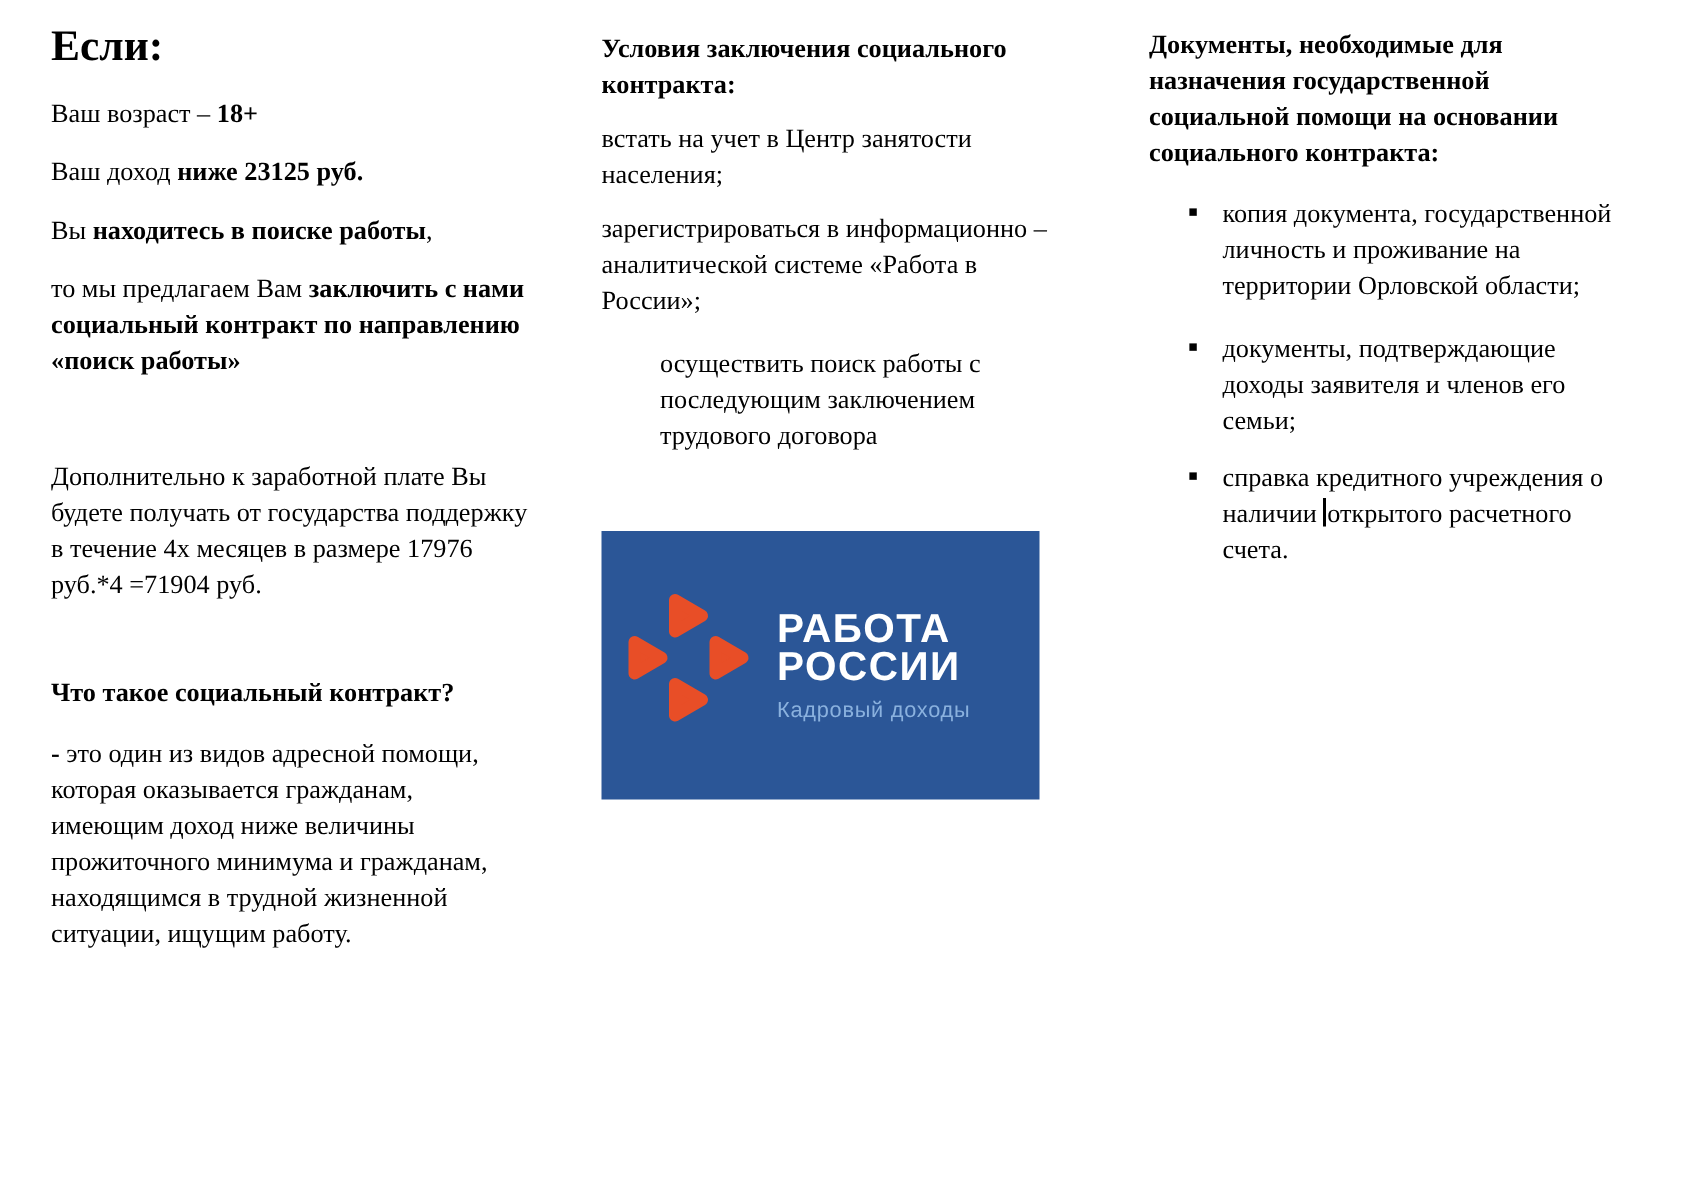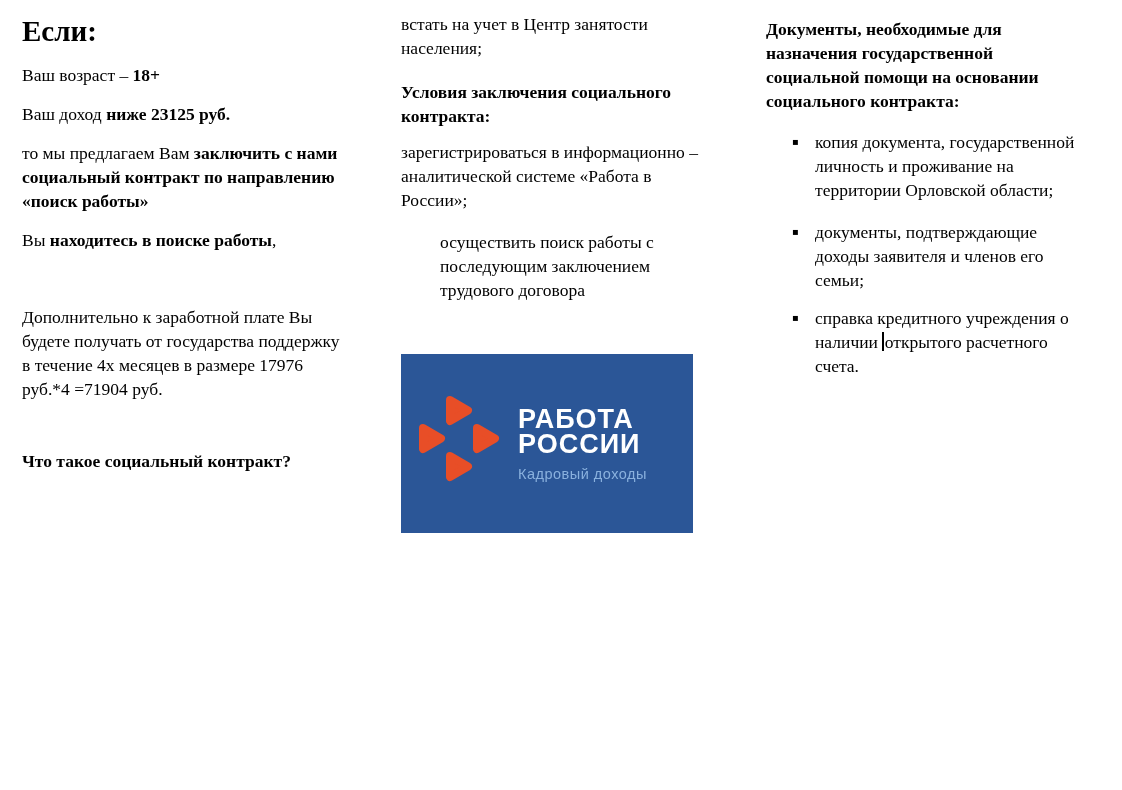--- a/index.html
+++ b/index.html
@@ -6,21 +6,21 @@
   body {
     width:1122px; height:790px;
     background:#ffffff;
     font-family:"Liberation Serif", serif;
     color:#000000;
     position:relative;
     overflow:hidden;
   }
   .page { position:absolute; inset:0; }
   .col { position:absolute; top:0; }
-  .col-left   { left:22px;  width:318px; }
+  .col-left   { left:34px;  width:318px; }
   .col-middle { left:401px; width:318px; }
   .col-right  { left:766px; width:310px; }
 
   .h-main {
     font-size:29px; font-weight:bold;
     line-height:34px; margin:14px 0 0;
   }
   .para {
     font-size:17.5px; line-height:24px;
     margin:15px 0 0;
@@ -86,34 +86,35 @@
 
 <div class="page">
 
   <div class="col col-left">
     <div class="h-main">Если:</div>
 
     <p class="para"><span>Ваш возраст – </span><span class="bold">18+</span></p>
 
     <p class="para"><span>Ваш доход </span><span class="bold">ниже 23125 руб.</span></p>
 
+    <p class="para"><span>Вы </span><span class="bold">находитесь в поиске работы</span><span>,</span></p>
+
     <p class="para"><span>то мы предлагаем Вам </span><span class="bold">заключить с нами социальный контракт по направлению «поиск работы»</span></p>
-
-    <p class="para"><span>Вы </span><span class="bold">находитесь в поиске работы</span><span>,</span></p>
 
     <p class="para p-support">Дополнительно к заработной плате Вы будете получать от государства поддержку в течение 4х месяцев в размере 17976 руб.*4 =71904 руб.</p>
 
     <p class="para h-sub h-what">Что такое социальный контракт?</p>
 
+    <p class="para p-def"><span class="bold"> - </span><span>это один из видов адресной помощи, которая оказывается гражданам, имеющим доход ниже величины прожиточного минимума и гражданам, находящимся в трудной жизненной ситуации, ищущим работу.</span></p>
   </div>
 
   <div class="col col-middle">
+    <p class="para h-top">Условия заключения социального контракта:</p>
+
     <p class="para cond-1">встать на учет в Центр занятости населения;</p>
-
-    <p class="para h-top">Условия заключения социального контракта:</p>
     <p class="para cond-2">зарегистрироваться в информационно – аналитической системе «Работа в России»;</p>
     <p class="para cond-3">осуществить поиск работы с последующим заключением трудового договора</p>
 
     <div class="logo-box">
       <div class="logo-mark">
         <svg width="88" height="88" viewBox="0 0 88 88" aria-hidden="true">
           <g fill="var(--logo-accent, #E84E27)" stroke="var(--logo-accent, #E84E27)" stroke-width="8" stroke-linejoin="round" stroke-linecap="round">
             <path d="M35 6 L53 16.5 L35 27 Z"></path>
             <path d="M8 34 L26 44.5 L8 55 Z"></path>
             <path d="M62 34 L80 44.5 L62 55 Z"></path>

